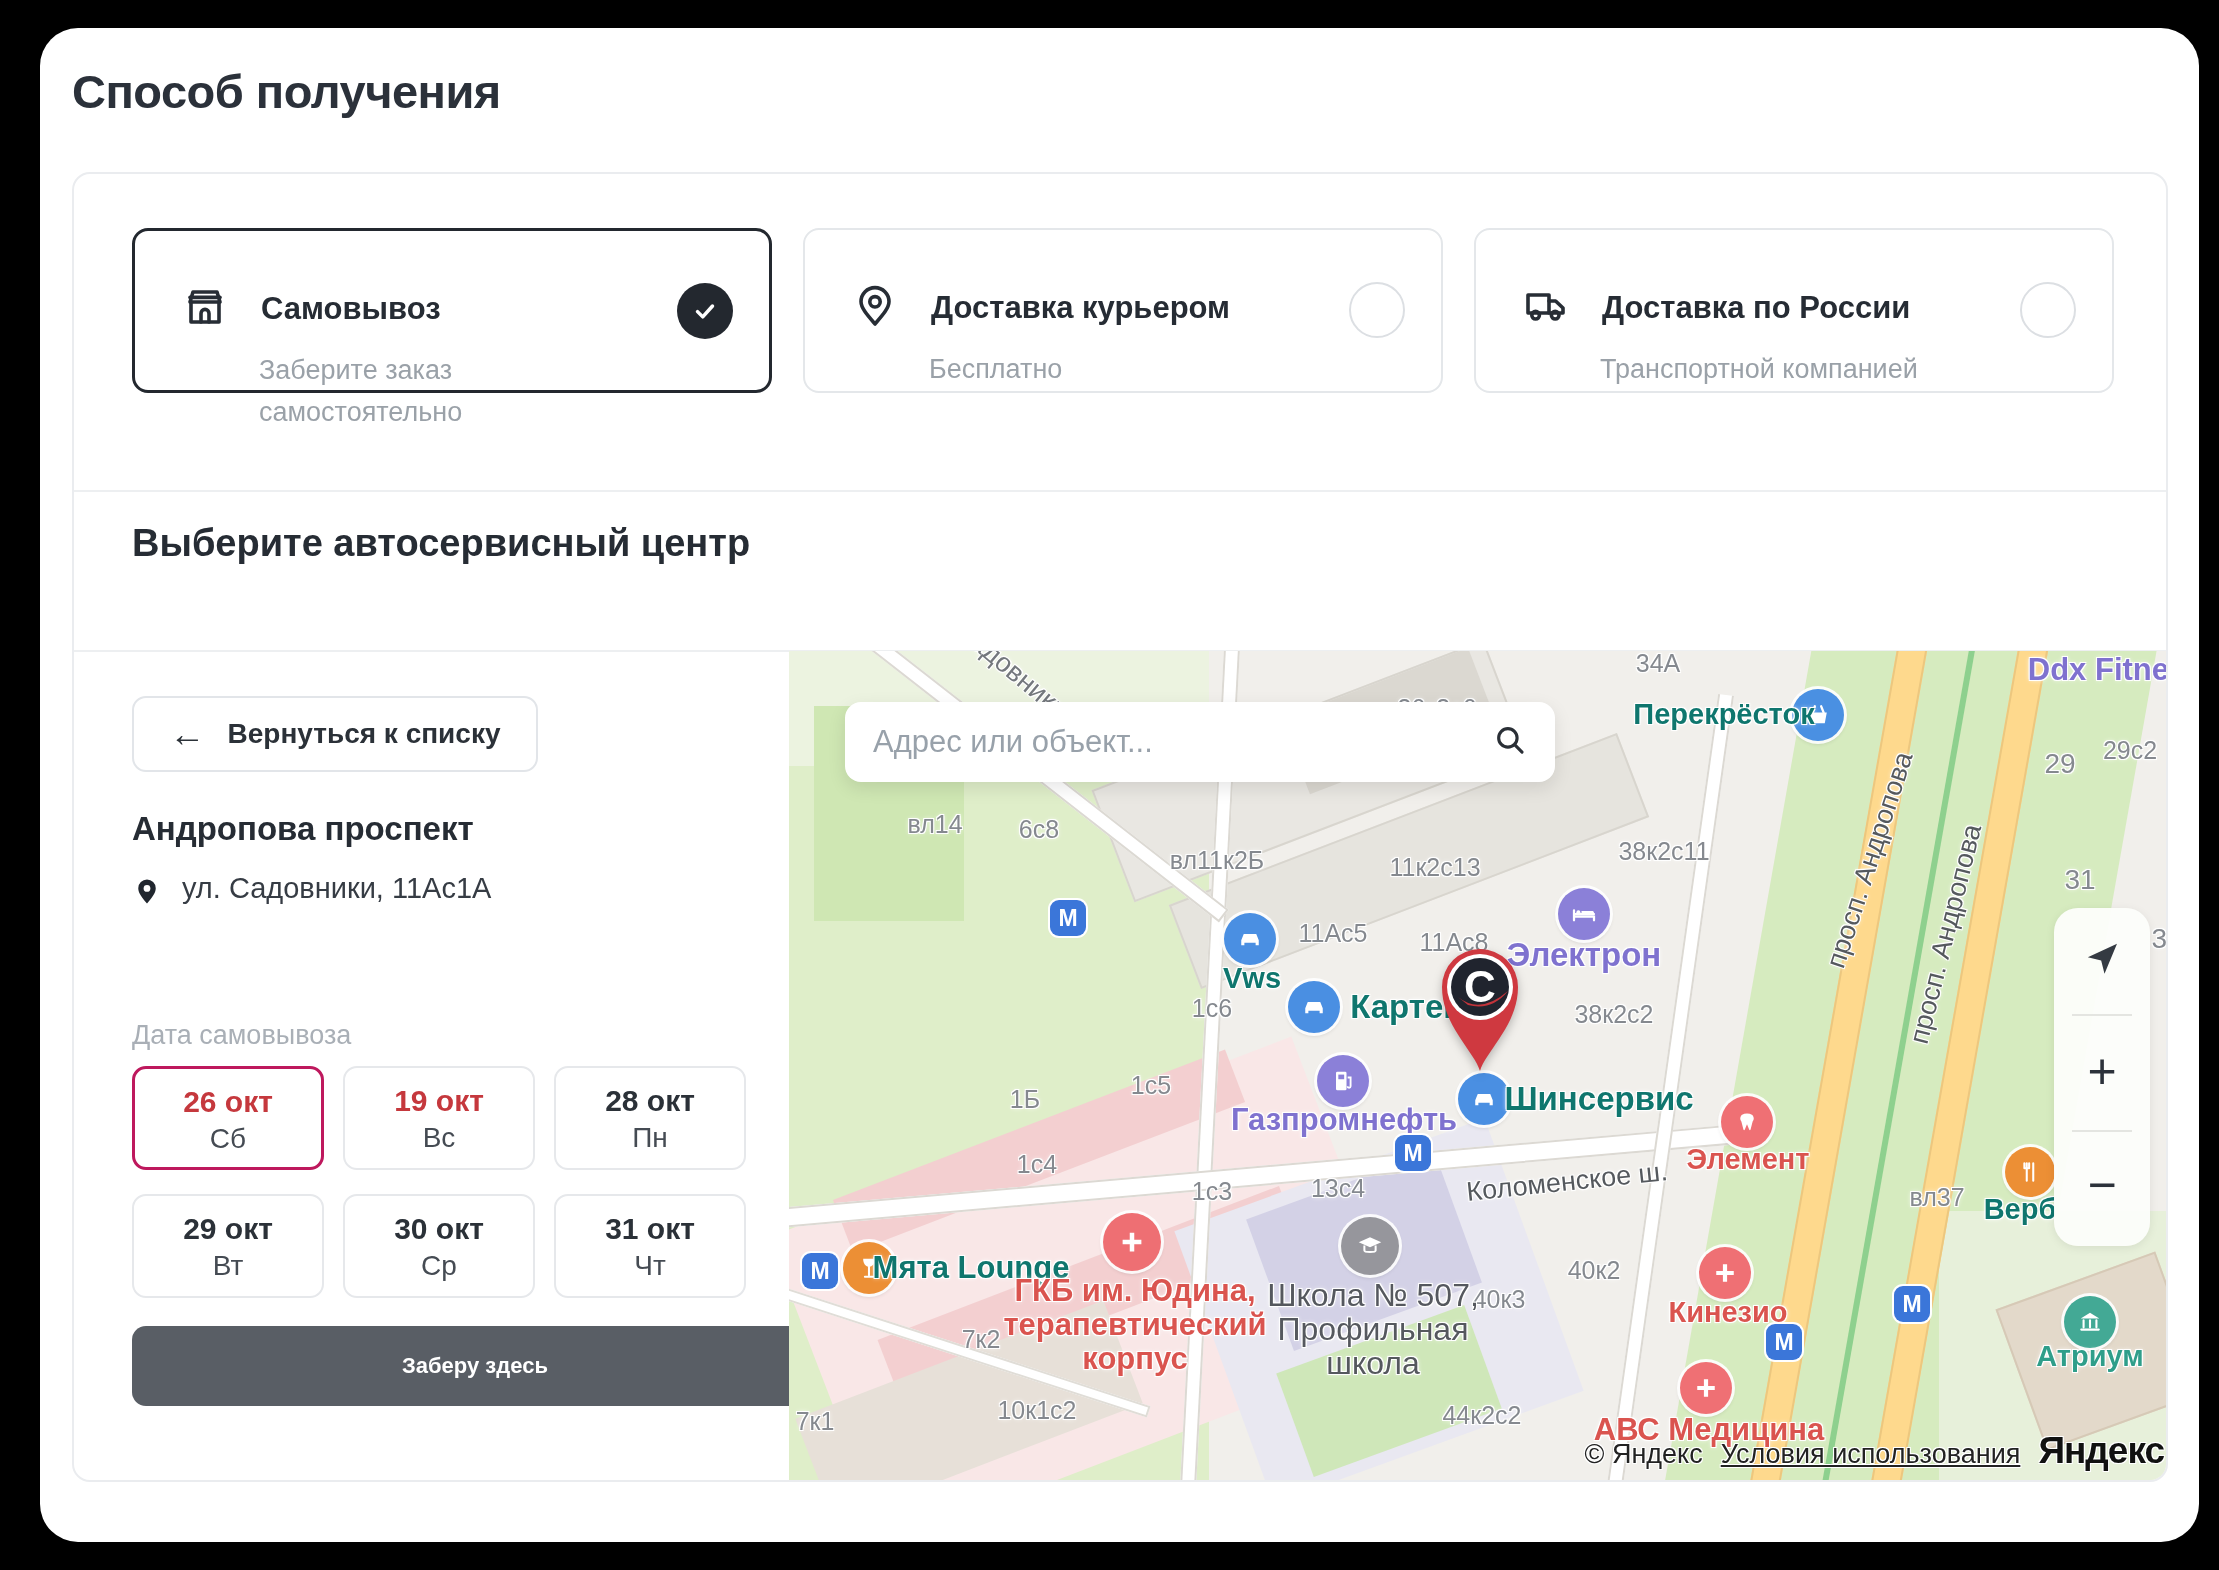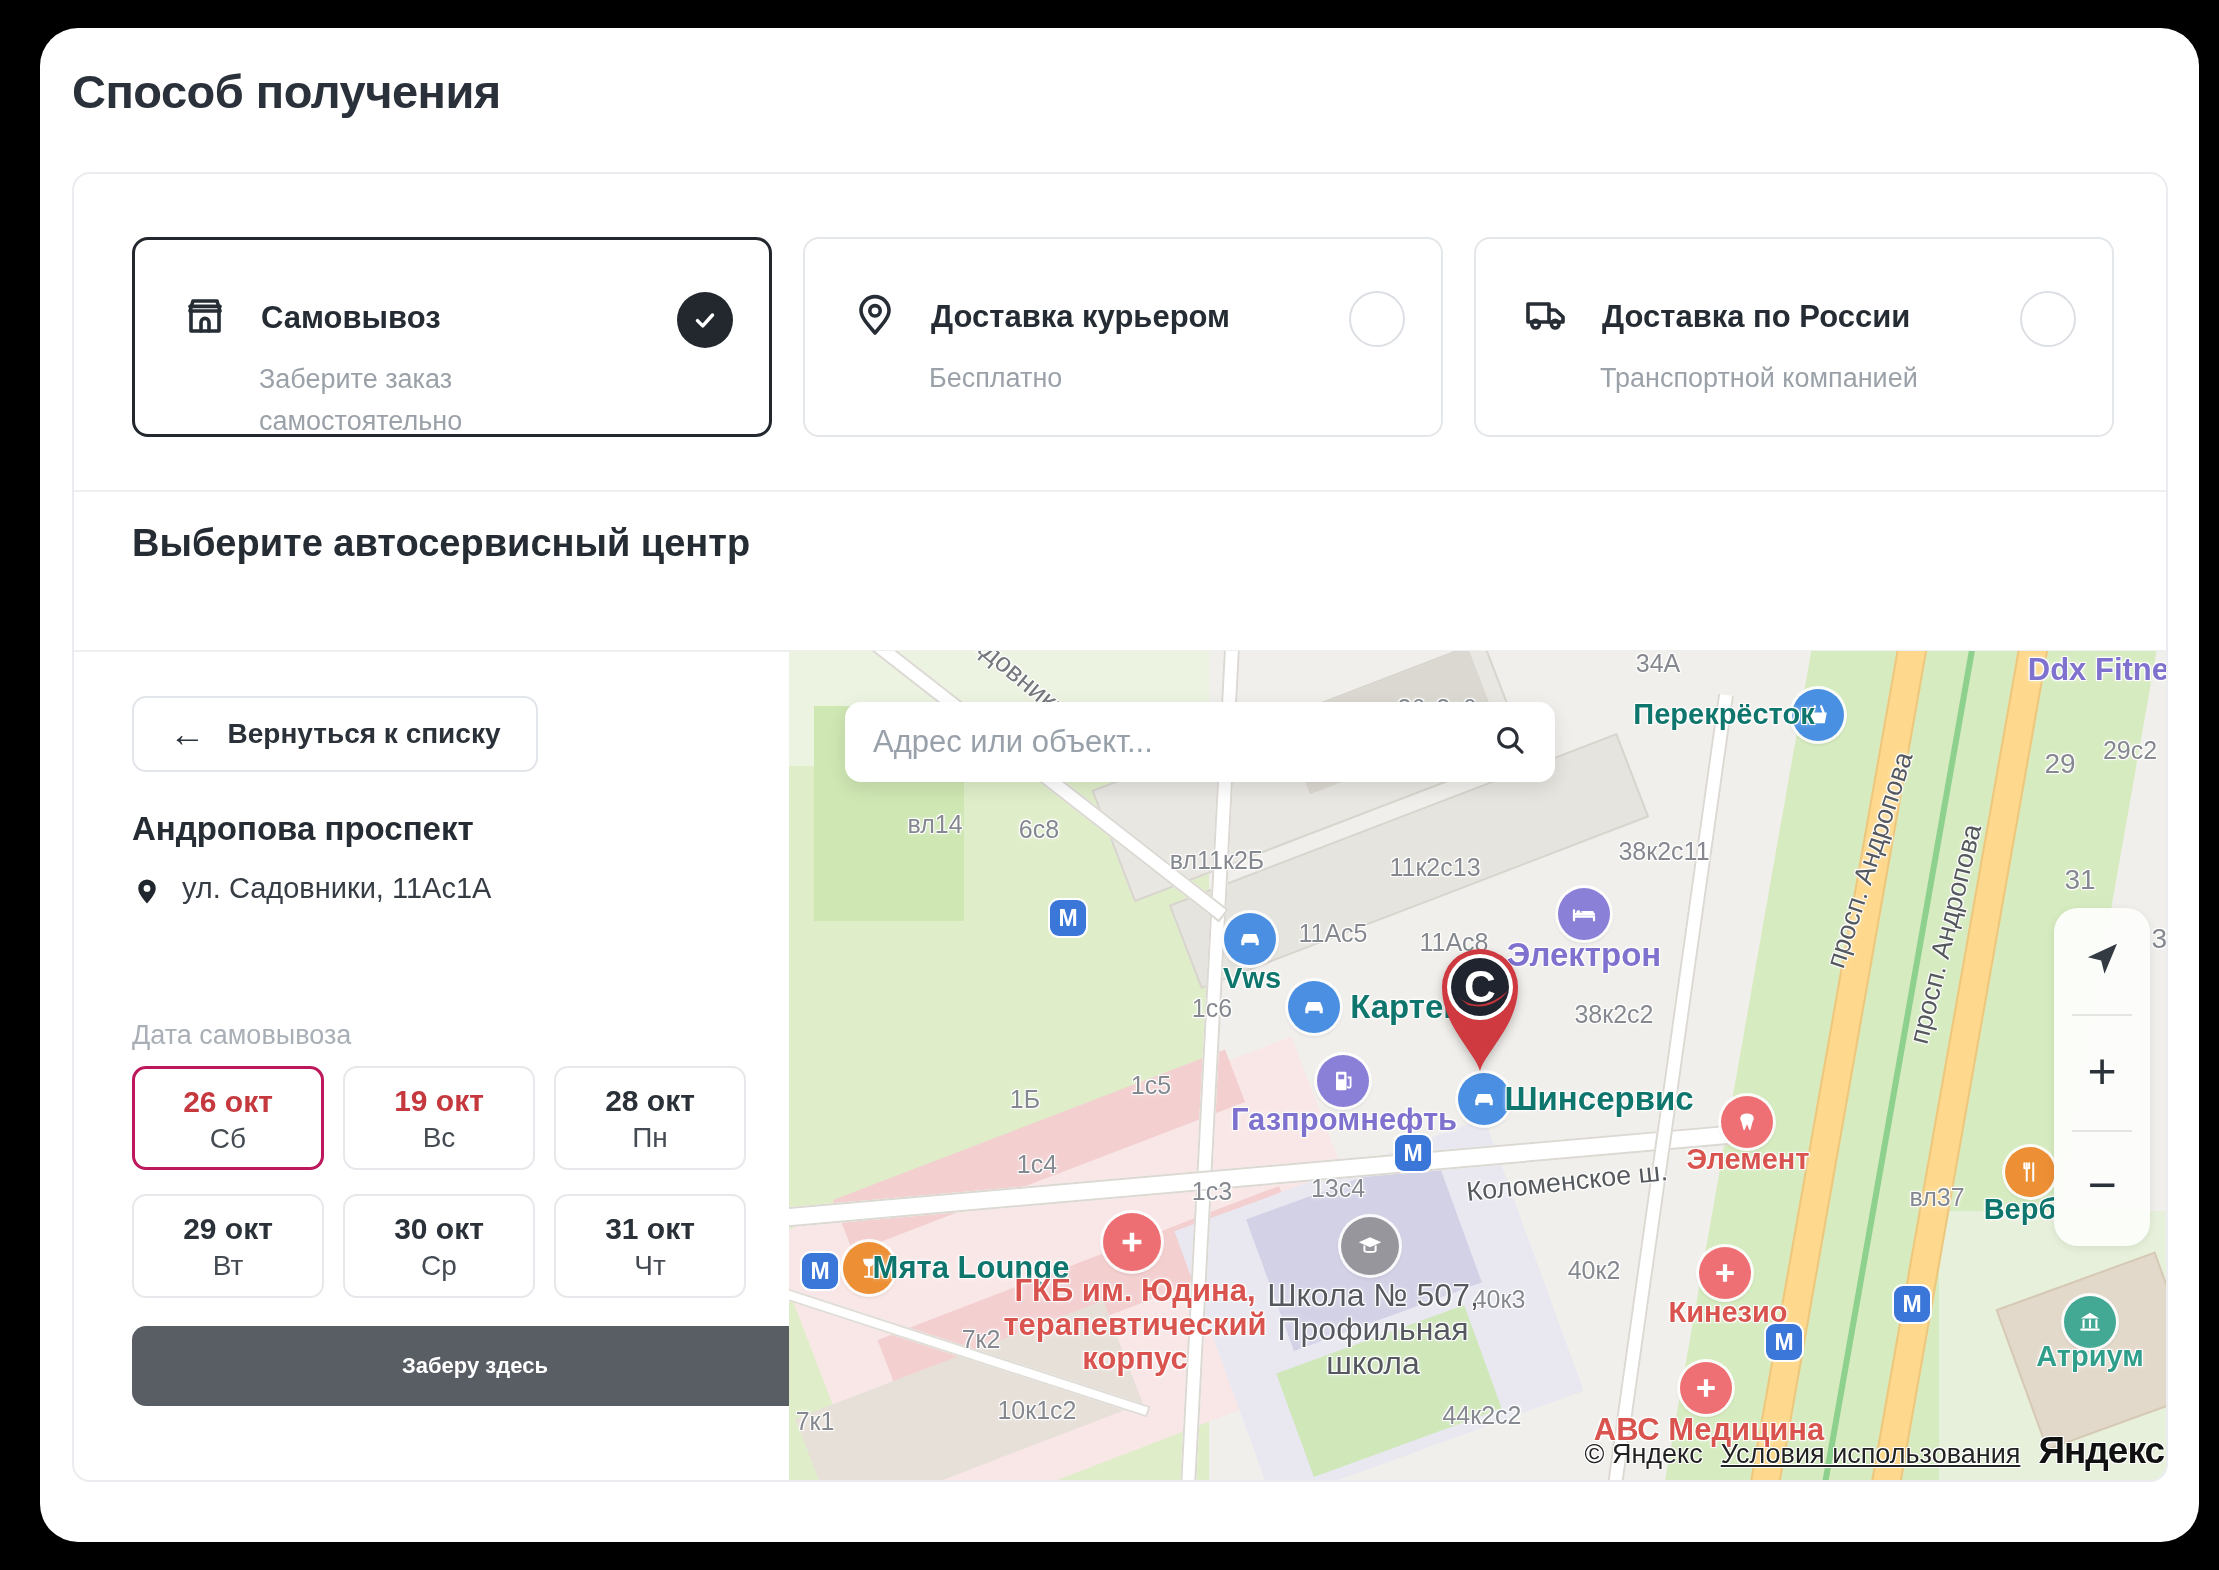--- a/index.html
+++ b/index.html
@@ -5,21 +5,21 @@
   * { margin:0; padding:0; box-sizing:border-box; }
   html,body { width:2219px; height:1570px; background:#000; font-family:"Liberation Sans", sans-serif; }
   .panel { position:absolute; left:30px; top:28px; width:2159px; height:1514px; background:#fff; border-radius:38px; overflow:hidden;margin-left:10px; }
   .abs { position:absolute; }
 
   .page-title { left:32px; top:36px; font-size:47px; font-weight:bold; color:#2b313a; letter-spacing:-0.5px; }
 
   .container { left:32px; top:144px; width:2096px; height:1310px; border:2px solid #eaecef; border-radius:18px; overflow:hidden; background:#fff; }
 
   
-  .m-card { position:absolute; top:63px; width:640px; height:200px; border:2px solid #e4e7ea; border-radius:16px; background:#fff; cursor:pointer; }
+  .m-card { position:absolute; top:54px; width:640px; height:165px; border:2px solid #e4e7ea; border-radius:16px; background:#fff; cursor:pointer; }
   .m-card.sel { border:3px solid #23282f; }
   .m-row { display:flex; align-items:center; gap:32px; margin:52px 0 0 46px; }
   .m-title { font-size:31px; font-weight:bold; color:#262c34; }
   .m-sub { margin:14px 0 0 124px; font-size:27px; line-height:42px; color:#9aa1a8; max-width:330px; }
   .sel-circle { position:absolute; right:36px; top:52px; width:56px; height:56px; border-radius:50%; background:#23282f; display:flex; align-items:center; justify-content:center; }
   .radio-circle { position:absolute; right:36px; top:52px; width:56px; height:56px; border-radius:50%; background:#fff; border:2px solid #dcdfe3; }
 
   .divider { position:absolute; left:0; width:100%; height:2px; background:#edeff1; }
   .sec-heading { left:58px; top:348px; font-size:38px; font-weight:bold; color:#262c34; }
 

